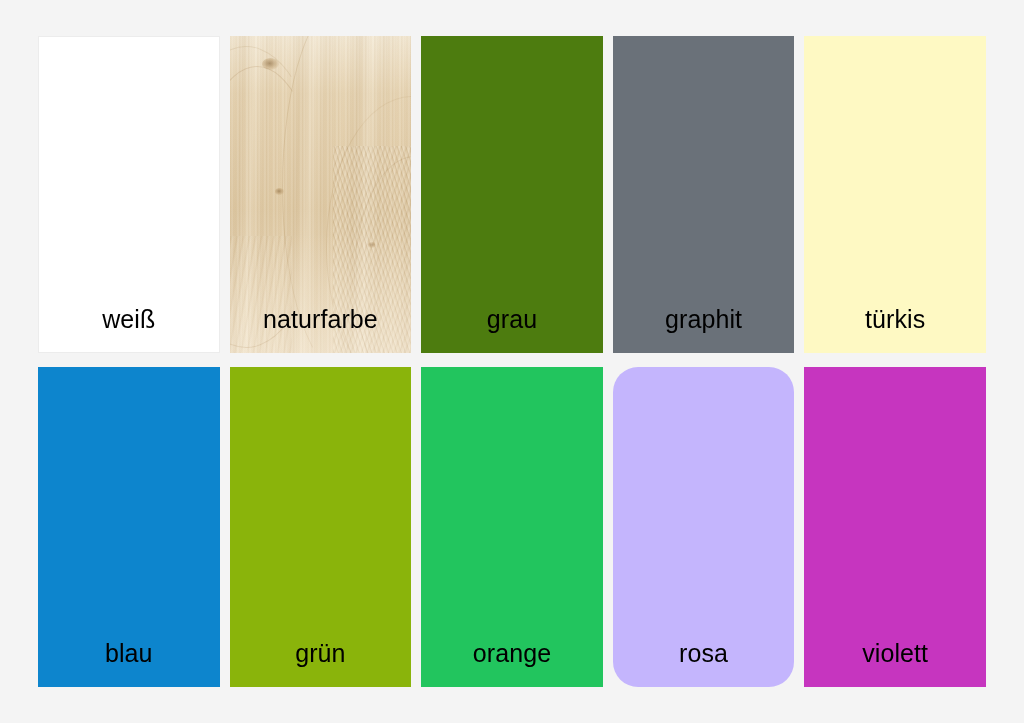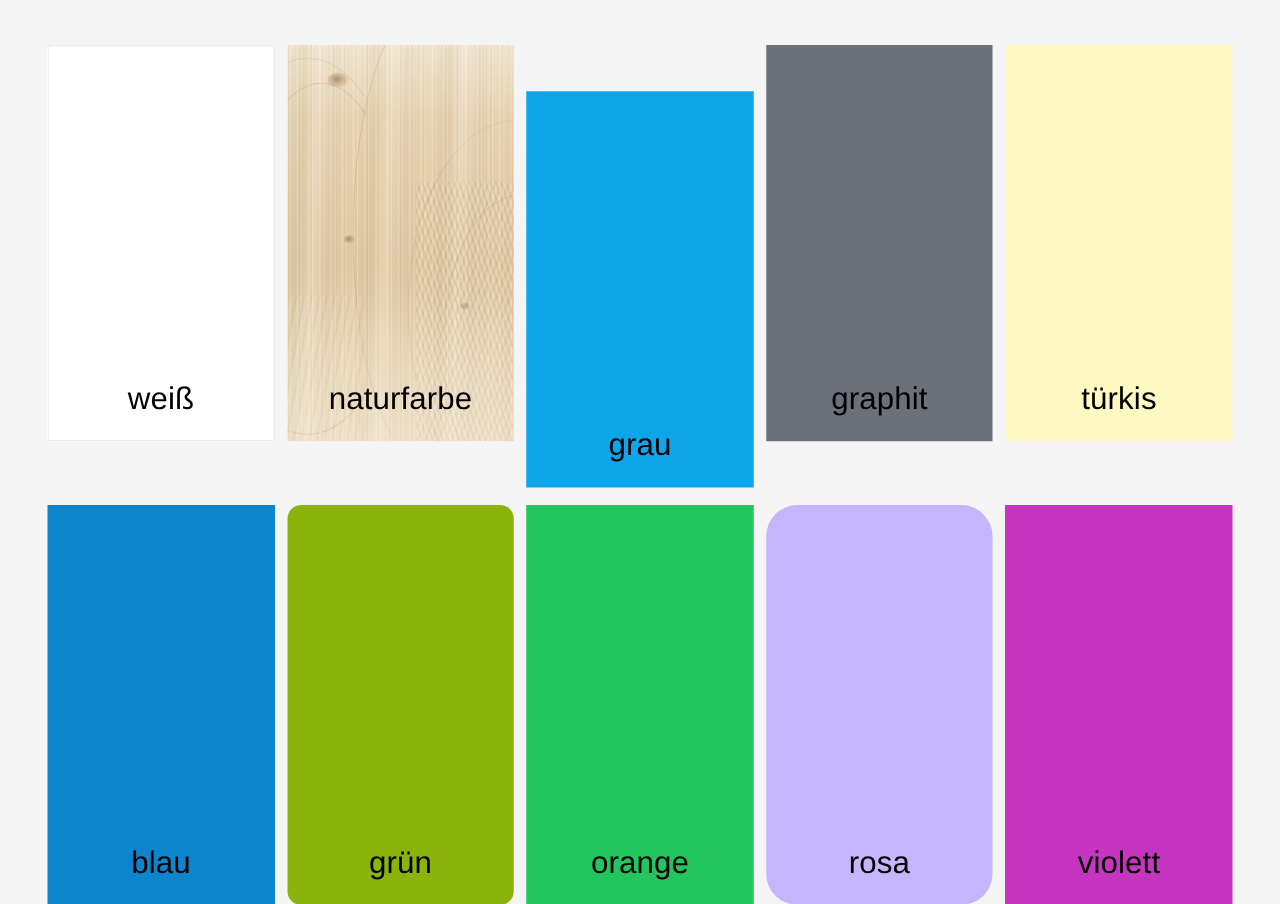--- a/index.html
+++ b/index.html
@@ -221,41 +221,41 @@
         <span class="wood-arc a5"></span>
         <span class="wood-knot k1"></span>
         <span class="wood-knot k2"></span>
         <span class="wood-knot k3"></span>
         <span class="wood-fleck"></span>
         <span class="wood-fleck-2"></span>
         <span class="wood-vignette"></span>
         <span class="swatch-label" style="color: rgb(0, 0, 0);">naturfarbe</span>
       </div>
 
-      <div class="swatch" style="background-color: #0ea5e9; margin-top: 37px;">
+      <div class="swatch" style="background-color: #4d7c0f;">
         <span class="swatch-label" style="color: rgb(0, 0, 0);">grau</span>
       </div>
 
       <div class="swatch" style="background-color: rgb(106, 113, 121);">
         <span class="swatch-label" style="color: rgb(0, 0, 0);">graphit</span>
       </div>
 
       <div class="swatch" style="background-color: #fef9c3;">
         <span class="swatch-label" style="color: rgb(0, 0, 0);">türkis</span>
       </div>
 
     </div>
 
     <div class="swatch-row row-2">
 
       <div class="swatch" style="background-color: rgb(13, 133, 205);">
         <span class="swatch-label" style="color: rgb(0, 0, 0); text-align: right;">blau</span>
       </div>
 
-      <div class="swatch" style="background-color: rgb(138, 180, 11); border-radius: 11px;">
+      <div class="swatch" style="background-color: rgb(138, 180, 11);">
         <span class="swatch-label" style="color: rgb(0, 0, 0);">grün</span>
       </div>
 
       <div class="swatch" style="background-color: #22c55e;">
         <span class="swatch-label" style="color: rgb(0, 0, 0);">orange</span>
       </div>
 
       <div class="swatch" style="background-color: #c4b5fd; border-radius: 25px;">
         <span class="swatch-label" style="color: rgb(0, 0, 0);">rosa</span>
       </div>

